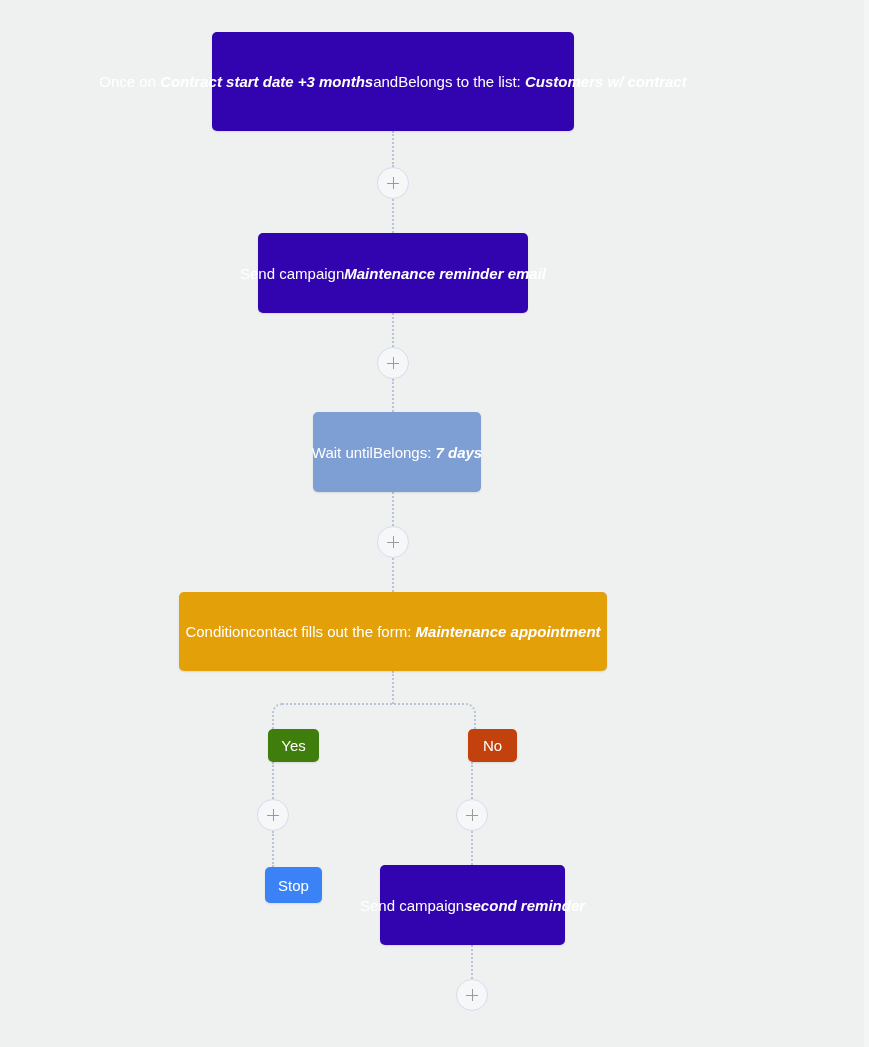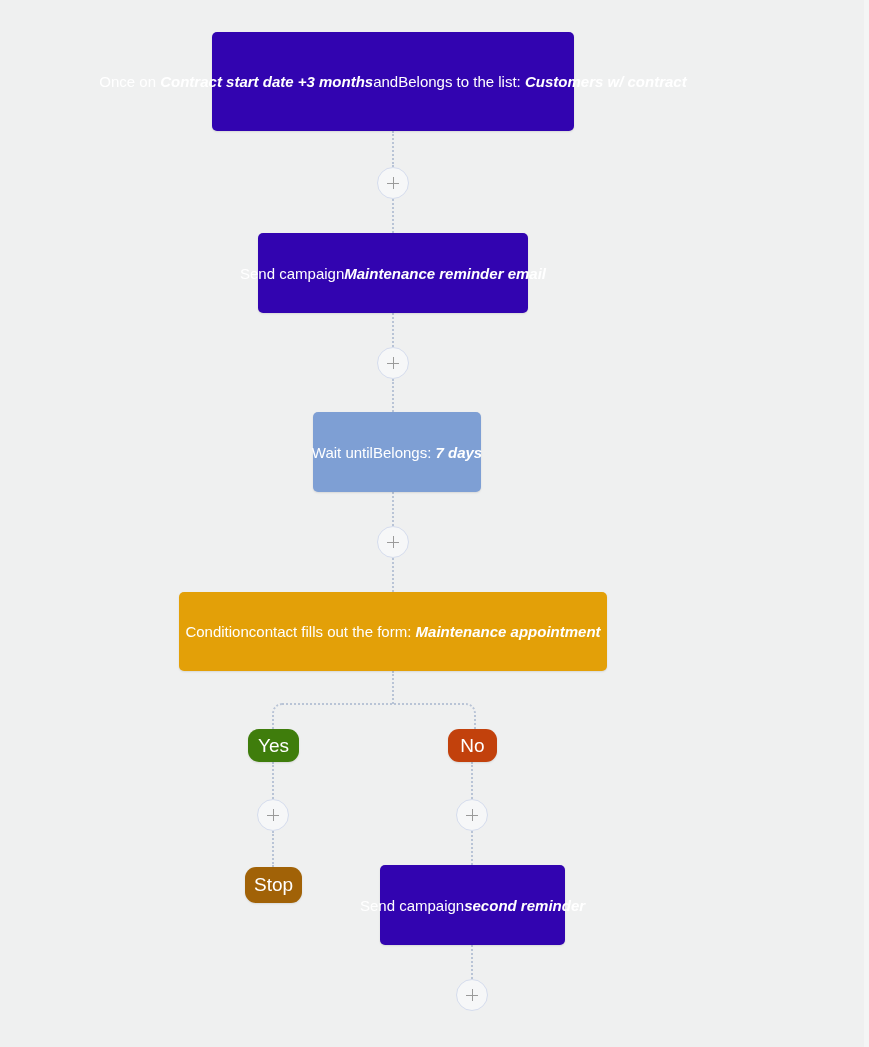--- a/index.html
+++ b/index.html
@@ -107,29 +107,30 @@
   .node-condition { background: #e3a008; }
 
   
   .badge {
     position: absolute;
     box-sizing: border-box;
     display: flex;
     align-items: center;
     justify-content: center;
     color: #ffffff;
-    font-size: 19px;
-    border-radius: 11px;
+    font-size: 15px;
+    border-radius: 5px;
     z-index: 2;
     cursor: pointer;
     box-shadow: 0 1px 2px rgba(0,0,0,0.10);
+    margin-left: 20px;
   }
   .badge-yes  { background: #3f7d0c; }
   .badge-no   { background: #c2410c; }
-  .badge-stop { background: #a16207; }
+  .badge-stop { background: #3b82f6; }
 </style>
 </head>
 <body>
 
 <div id="canvas">
 
   <div class="edge-strip"></div>
 
   <div class="conn-v" style="left:392px; top:131px; height:36px;"></div>
 

